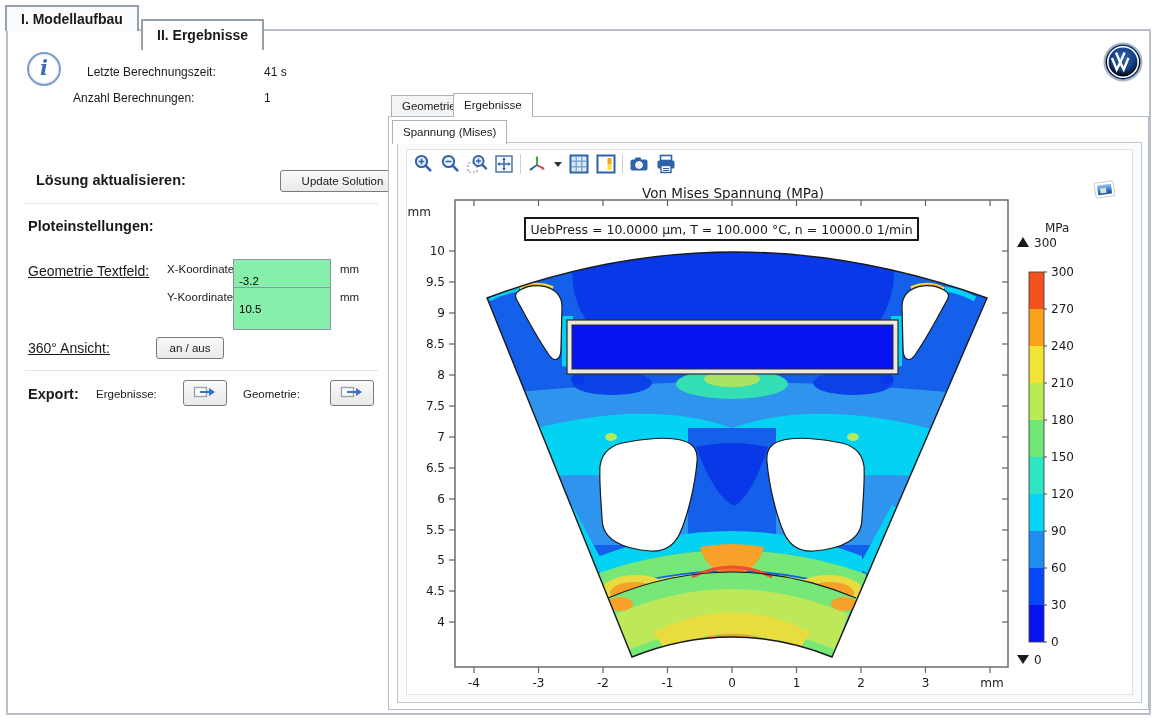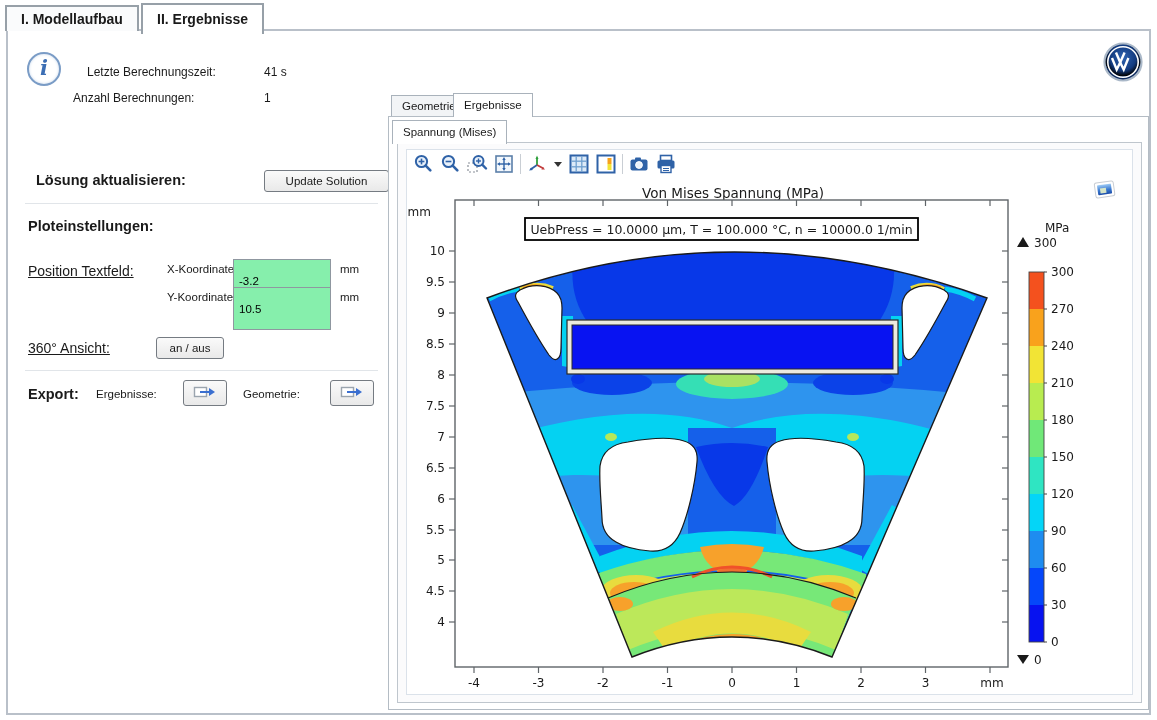--- a/index.html
+++ b/index.html
@@ -28,36 +28,36 @@
               text-align:center;line-height:28px;font-family:"DejaVu Serif",serif;font-style:italic;
               font-weight:bold;font-size:21px;color:#3c6eb4;box-shadow:inset 0 0 3px #c8d8ec}
   .ticon{width:22px;height:22px;display:inline-block}
   .tsep{width:1px;height:20px;background:#c9ced4;display:inline-block}
   svg text{font-family:"DejaVu Sans","Liberation Sans",sans-serif}
 </style>
 </head>
 <body>
 
 <div class="mtab" style="left:5px;top:5px;height:24px"><span>I. Modellaufbau</span></div>
-<div class="mtab active" style="left:141px;top:3px;height:29px"><span>II. Ergebnisse</span></div>
+<div class="mtab active" style="left:141px;top:19px;height:29px"><span>II. Ergebnisse</span></div>
 
 <div class="abs page"></div>
 
 <div class="infocircle" style="left:27px;top:52px">i</div>
 <div class="lbl s12" style="left:87px;top:65px">Letzte Berechnungszeit:</div>
 <div class="lbl s12" style="left:264px;top:65px">41 s</div>
 <div class="lbl s12" style="left:73px;top:91px">Anzahl Berechnungen:</div>
 <div class="lbl s12" style="left:264px;top:91px">1</div>
 
 <div class="lbl s14 b" style="left:36px;top:172px">Lösung aktualisieren:</div>
-<button class="btn" style="left:264px;top:170px;width:125px;height:22px">Update Solution</button>
+<button class="btn" style="left:280px;top:170px;width:125px;height:22px">Update Solution</button>
 <div class="hsep" style="left:25px;top:203px;width:353px"></div>
 
 <div class="lbl s14 b" style="left:28px;top:218px">Ploteinstellungen:</div>
-<div class="lbl u" style="left:28px;top:263px;font-size:14px">Position Textfeld:</div>
+<div class="lbl u" style="left:28px;top:263px;font-size:14px">Geometrie Textfeld:</div>
 <div class="lbl s115" style="left:167px;top:263px">X-Koordinate:</div>
 <input class="inp" style="left: 233px; top: 259px; width: 86px; height: 19px;" value="-3.2">
 <div class="lbl s115" style="left:340px;top:263px">mm</div>
 <div class="lbl s115" style="left:167px;top:291px">Y-Koordinate:</div>
 <input class="inp" style="left: 233px; top: 287px; width: 86px; height: 19px;" value="10.5">
 <div class="lbl s115" style="left:340px;top:291px">mm</div>
 
 <div class="lbl u" style="left:28px;top:340px;font-size:14px">360° Ansicht:</div>
 <button class="btn" style="left:156px;top:337px;width:68px;height:22px">an / aus</button>
 <div class="hsep" style="left:25px;top:370px;width:353px"></div>

